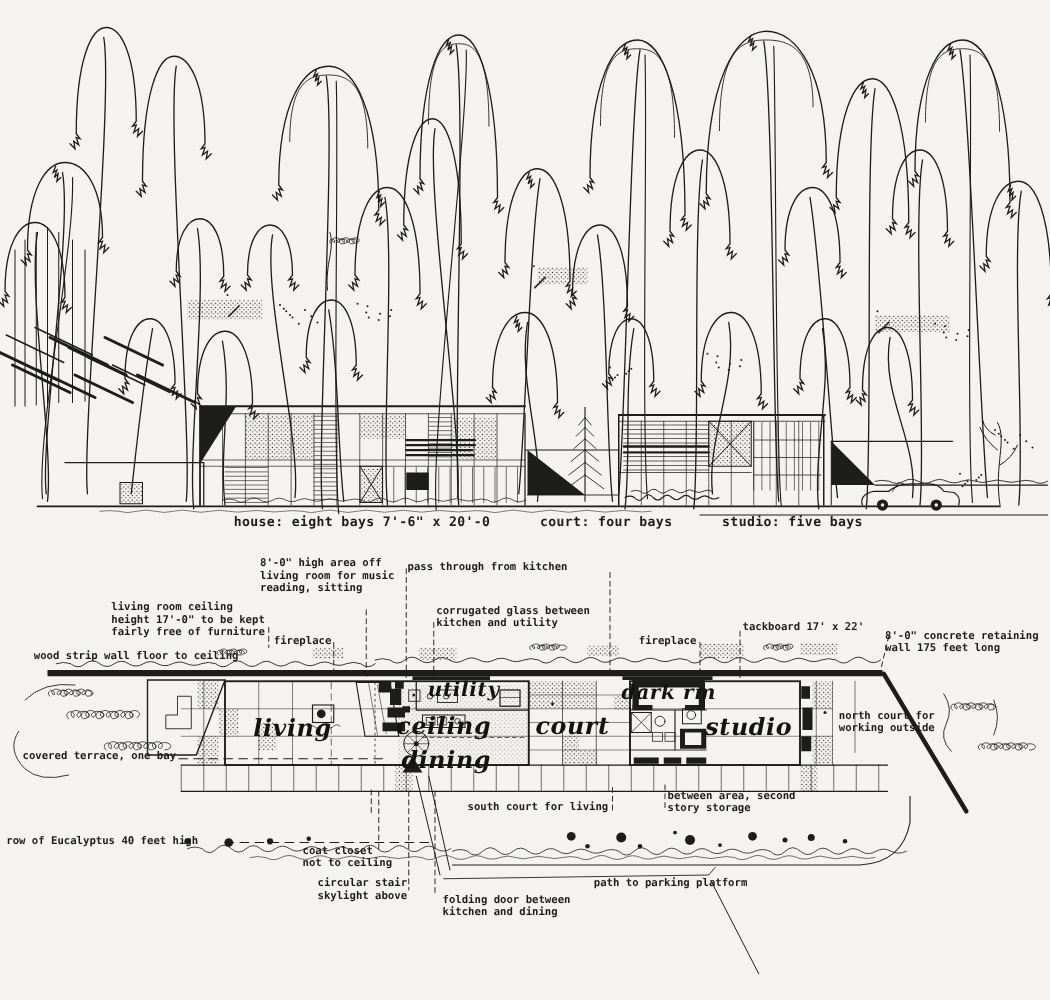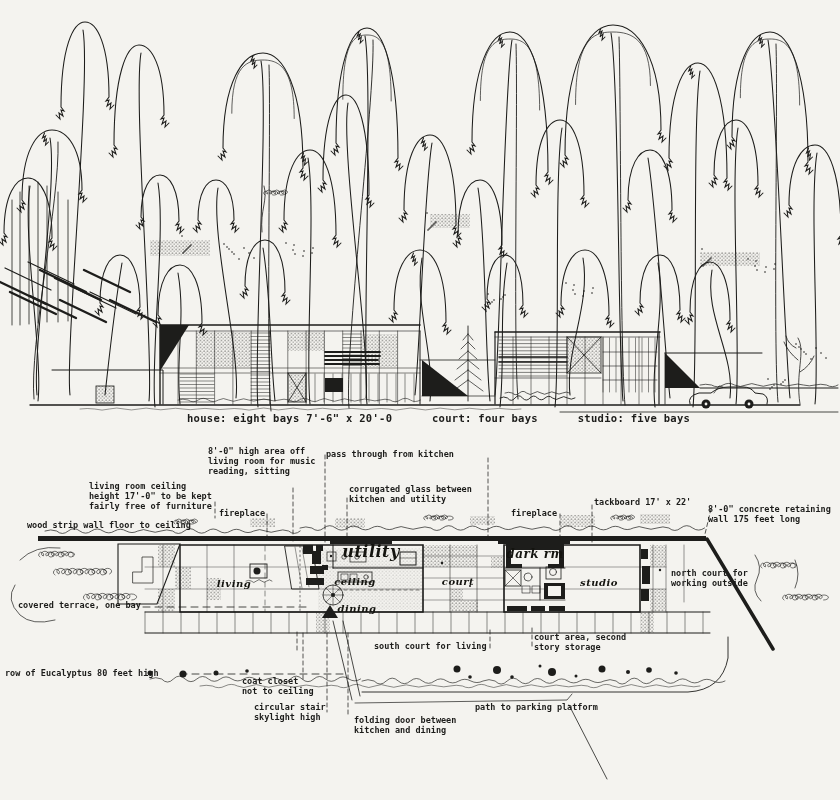--- a/index.html
+++ b/index.html
@@ -3,21 +3,21 @@
 <meta charset="utf-8">
 <style>
   html,body{margin:0;padding:0;background:#d8d6d1;}
   .sheet{position:relative;width:840px;height:800px;background:#f4f3ef;overflow:hidden;
          font-family:"DejaVu Sans Mono",monospace;color:#1d1d1b;}
   svg{position:absolute;left:0;top:0;}
   .ann{position:absolute;font-size:8.5px;line-height:10px;font-weight:700;white-space:pre;
        color:#1c1c1a;}
   .caption{position:absolute;font-size:10.5px;font-weight:700;letter-spacing:.3px;white-space:pre;color:#1c1c1a;}
   .room{position:absolute;font-family:"DejaVu Serif",serif;font-style:italic;font-weight:700;
-        font-size:10px;letter-spacing:.5px;transform:translate(-50%,-50%);color:#14140f;white-space:pre;}
+        font-size:19px;letter-spacing:.5px;transform:translate(-50%,-50%);color:#14140f;white-space:pre;}
 </style>
 </head>
 <body>
 
 <div class="sheet">
 
   <svg width="840" height="800">
     <defs>
       <pattern id="stip" width="3.5" height="3.5" patternUnits="userSpaceOnUse">
         <circle cx="1" cy="1" r="0.55" fill="#1d1d1b"></circle>
@@ -419,31 +419,31 @@
   <div class="ann" style="left:219px;top:508px">fireplace</div>
   <div class="ann" style="left:511px;top:508px">fireplace</div>
   <div class="ann" style="left:594px;top:497px">tackboard 17' x 22'</div>
   <div class="ann" style="left:708px;top:504px">8'-0" concrete retaining
 wall 175 feet long</div>
   <div class="ann" style="left:27px;top:520px">wood strip wall floor to ceiling</div>
   <div class="ann" style="left:18px;top:600px">covered terrace, one bay</div>
   <div class="ann" style="left:671px;top:568px">north court for
 working outside</div>
   <div class="ann" style="left:374px;top:641px">south court for living</div>
-  <div class="ann" style="left:534px;top:632px">court area, second
+  <div class="ann" style="left:534px;top:632px">between area, second
 story storage</div>
-  <div class="ann" style="left:5px;top:668px">row of Eucalyptus 80 feet high</div>
+  <div class="ann" style="left:5px;top:668px">row of Eucalyptus 40 feet high</div>
   <div class="ann" style="left:242px;top:676px">coat closet
 not to ceiling</div>
   <div class="ann" style="left:254px;top:702px">circular stair
-skylight high</div>
+skylight above</div>
   <div class="ann" style="left:354px;top:715px">folding door between
 kitchen and dining</div>
   <div class="ann" style="left:475px;top:702px">path to parking platform</div>
 
   <div class="room" style="left:234px;top:583px">living</div>
   <div class="room" style="left:371px;top:551px;font-size:16px">utility</div>
   <div class="room" style="left:355px;top:581px">ceiling</div>
   <div class="room" style="left:357px;top:608px">dining</div>
   <div class="room" style="left:458px;top:581px">court</div>
-  <div class="room" style="left:535px;top:554px;font-size:12px">dark rm</div>
+  <div class="room" style="left:535px;top:554px;font-size:16px">dark rm</div>
   <div class="room" style="left:599px;top:582px">studio</div>
 </div>
 
 </body></html>

